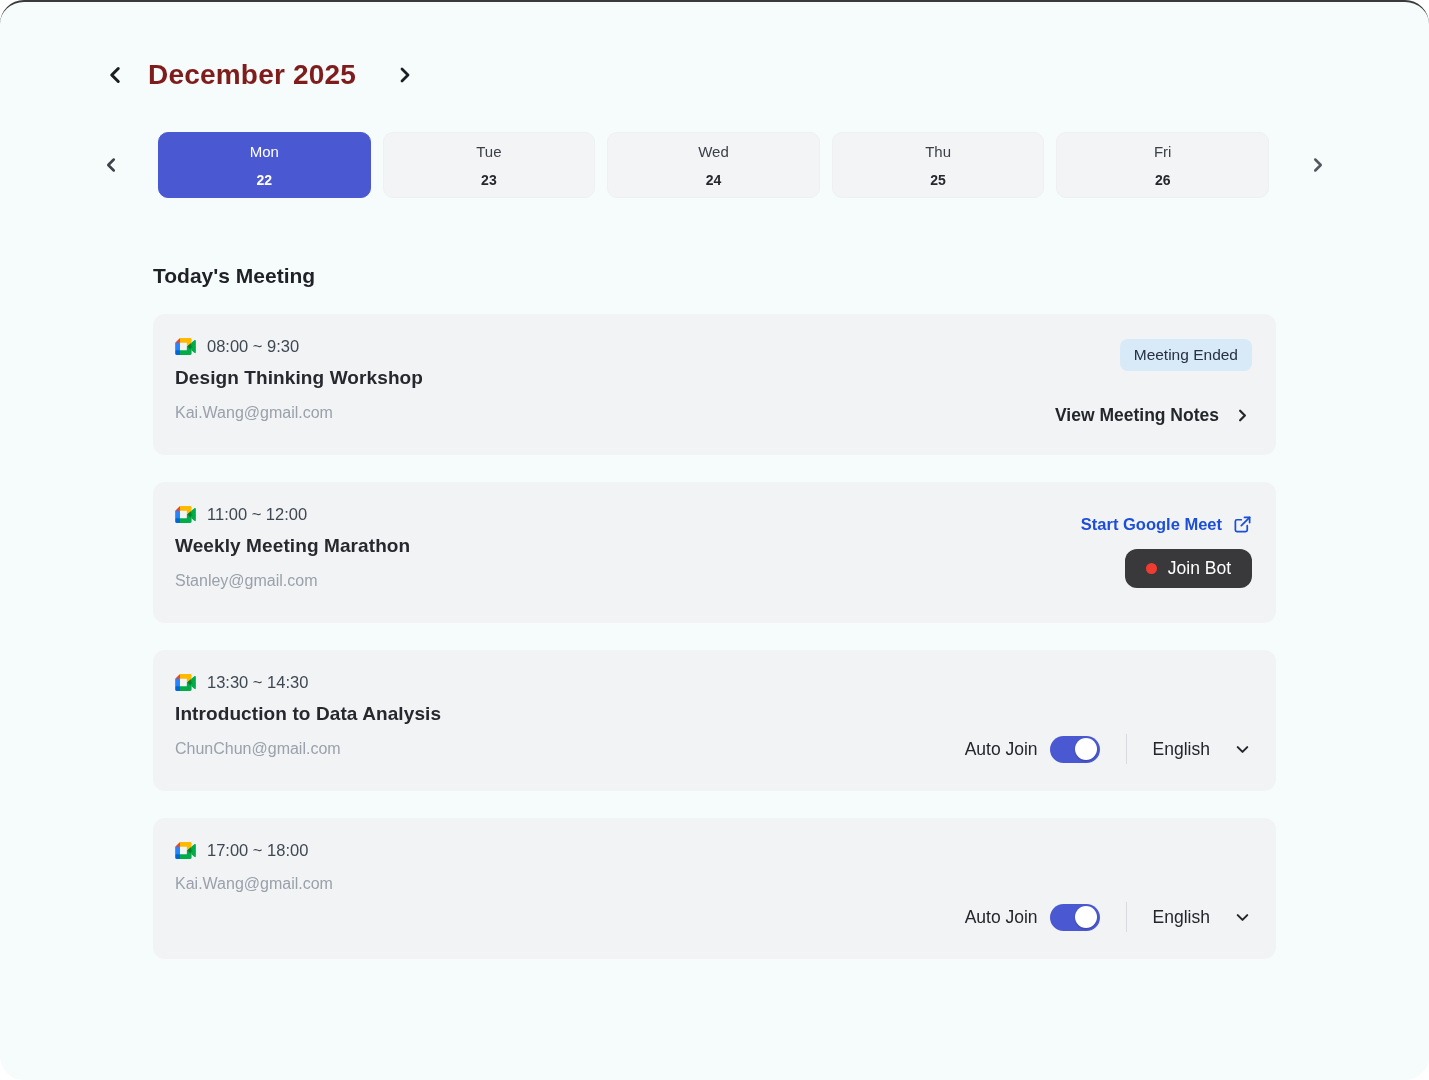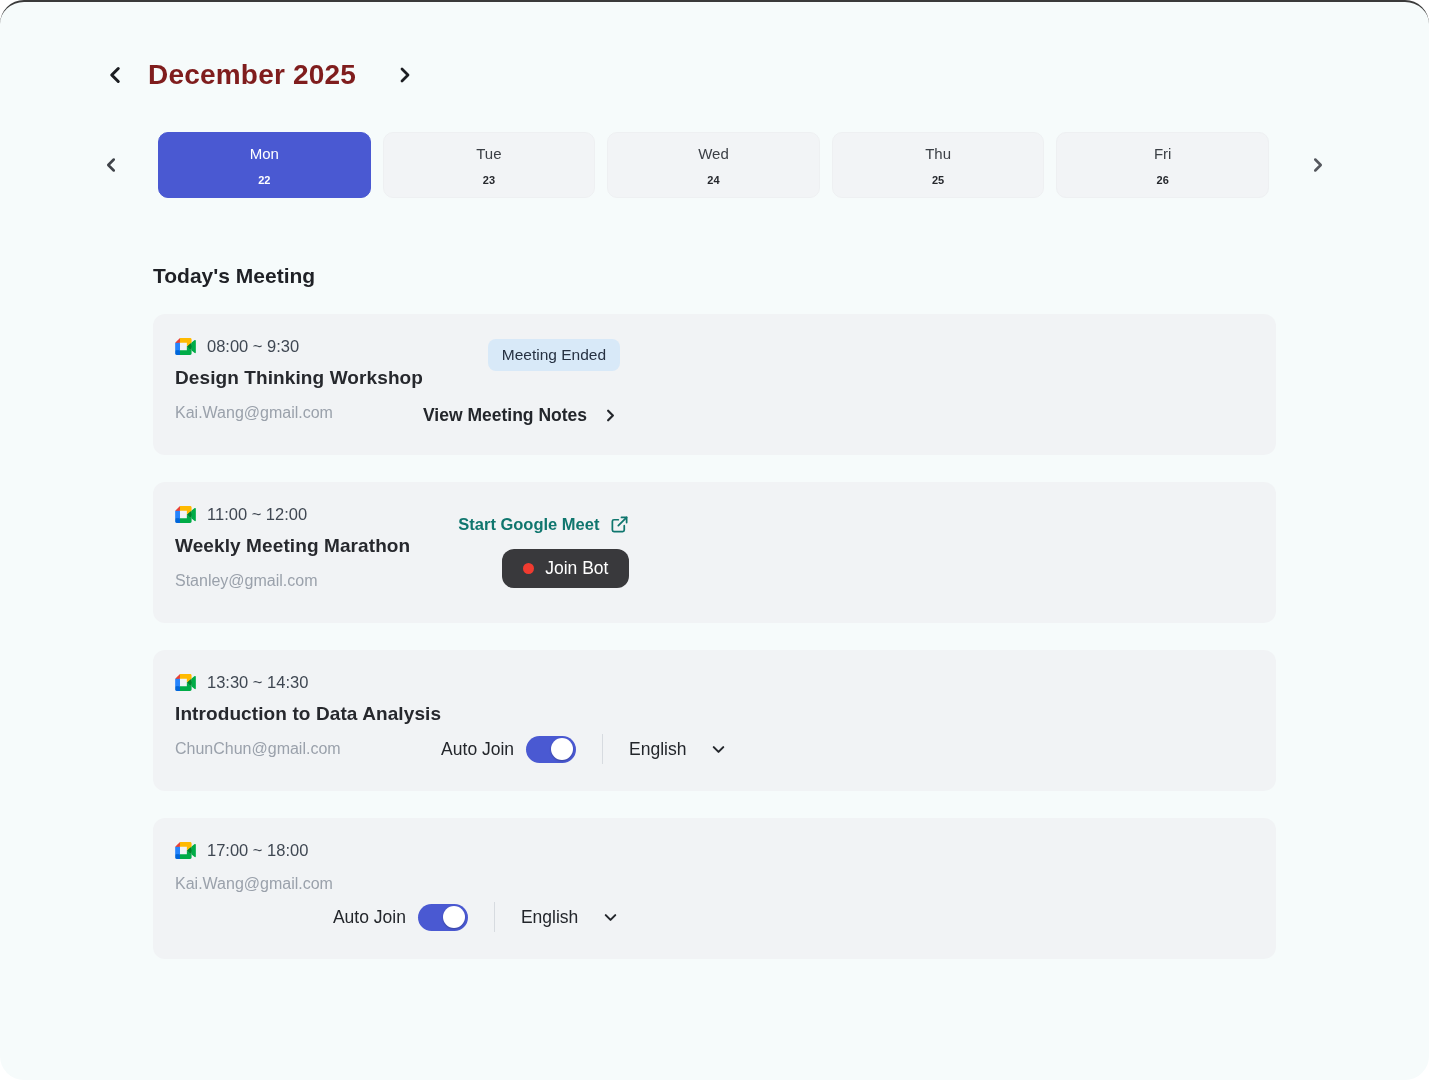--- a/index.html
+++ b/index.html
@@ -34,36 +34,36 @@
   .strip-chevron.right { color: #55585e; }
   .day-cards { flex: 1; display: flex; gap: 12px; margin: 0 36px 0 34px; }
   .day-card {
     flex: 1; height: 66px; border-radius: 10px;
     background: #f2f4f6;
     border: 1px solid #eef0f2;
     display: flex; flex-direction: column; align-items: center; justify-content: center;
     gap: 12px; cursor: pointer;
   }
   .day-card .day-name { font-size: 15px; color: #3c4046; }
-  .day-card .day-date { font-size: 11px; font-weight: 600; color: #26282d; }
+  .day-card .day-date { font-size: 14px; font-weight: 600; color: #26282d; }
   .day-card.selected { background: var(--accent, #4a59d2); border-color: var(--accent, #4a59d2); }
   .day-card.selected .day-name, .day-card.selected .day-date { color: #ffffff; }
   .day-card.selected .day-name { font-weight: 400; }
 
   
   .meetings { margin: 66px 55px 0 55px; }
   .section-title { font-size: 21px; font-weight: 700; color: #1f2126; }
   .meeting-list { margin-top: 26px; display: flex; flex-direction: column; gap: 27px; }
 
   .meeting-card {
     background: var(--card_bg, #f1f3f5);
     border-radius: 12px;
     padding: 23px 24px 25px 22px;
     min-height: 141px;
-    display: flex; justify-content: flex-start; align-items: stretch;
+    display: flex; justify-content: space-between; align-items: stretch;
   }
   .m-left { display: flex; flex-direction: column; }
   .m-time-row { display: flex; align-items: center; gap: 11px; }
   .meet-icon { width: 21px; height: 17px; display: inline-flex; }
   .m-time { font-size: 16.5px; color: #3f4752; }
   .m-title { font-size: 19px; font-weight: 600; color: #26282d; margin-top: 11px; letter-spacing: 0.1px; }
   .m-email { font-size: 16px; color: #9aa1ab; margin-top: 15px; }
 
   
   .m-right { display: flex; flex-direction: column; align-items: flex-end; }
@@ -74,21 +74,21 @@
   }
   .notes-link {
     display: flex; align-items: center; gap: 14px; cursor: pointer;
     font-size: 17.5px; font-weight: 600; color: #23262b; background: none; border: none;
     font-family: inherit;
   }
 
   .m-right.type-join { justify-content: center; gap: 15px; }
   .gmeet-link {
     display: flex; align-items: center; gap: 11px; cursor: pointer;
-    font-size: 16.5px; font-weight: 600; color: #0f766e; background: none; border: none;
+    font-size: 16.5px; font-weight: 600; color: #1d4ed8; background: none; border: none;
     font-family: inherit;
     margin-left: 48px;
   }
   .join-bot-btn {
     display: flex; align-items: center; gap: 11px; cursor: pointer;
     background: var(--join_bot_bg, #39393c); color: #ffffff;
     border: none; border-radius: 12px; padding: 9px 21px;
     font-size: 17.5px; font-family: inherit;
   }
   .red-dot { width: 11px; height: 11px; border-radius: 50%; background: var(--dot, #f03b30); display: inline-block; }

